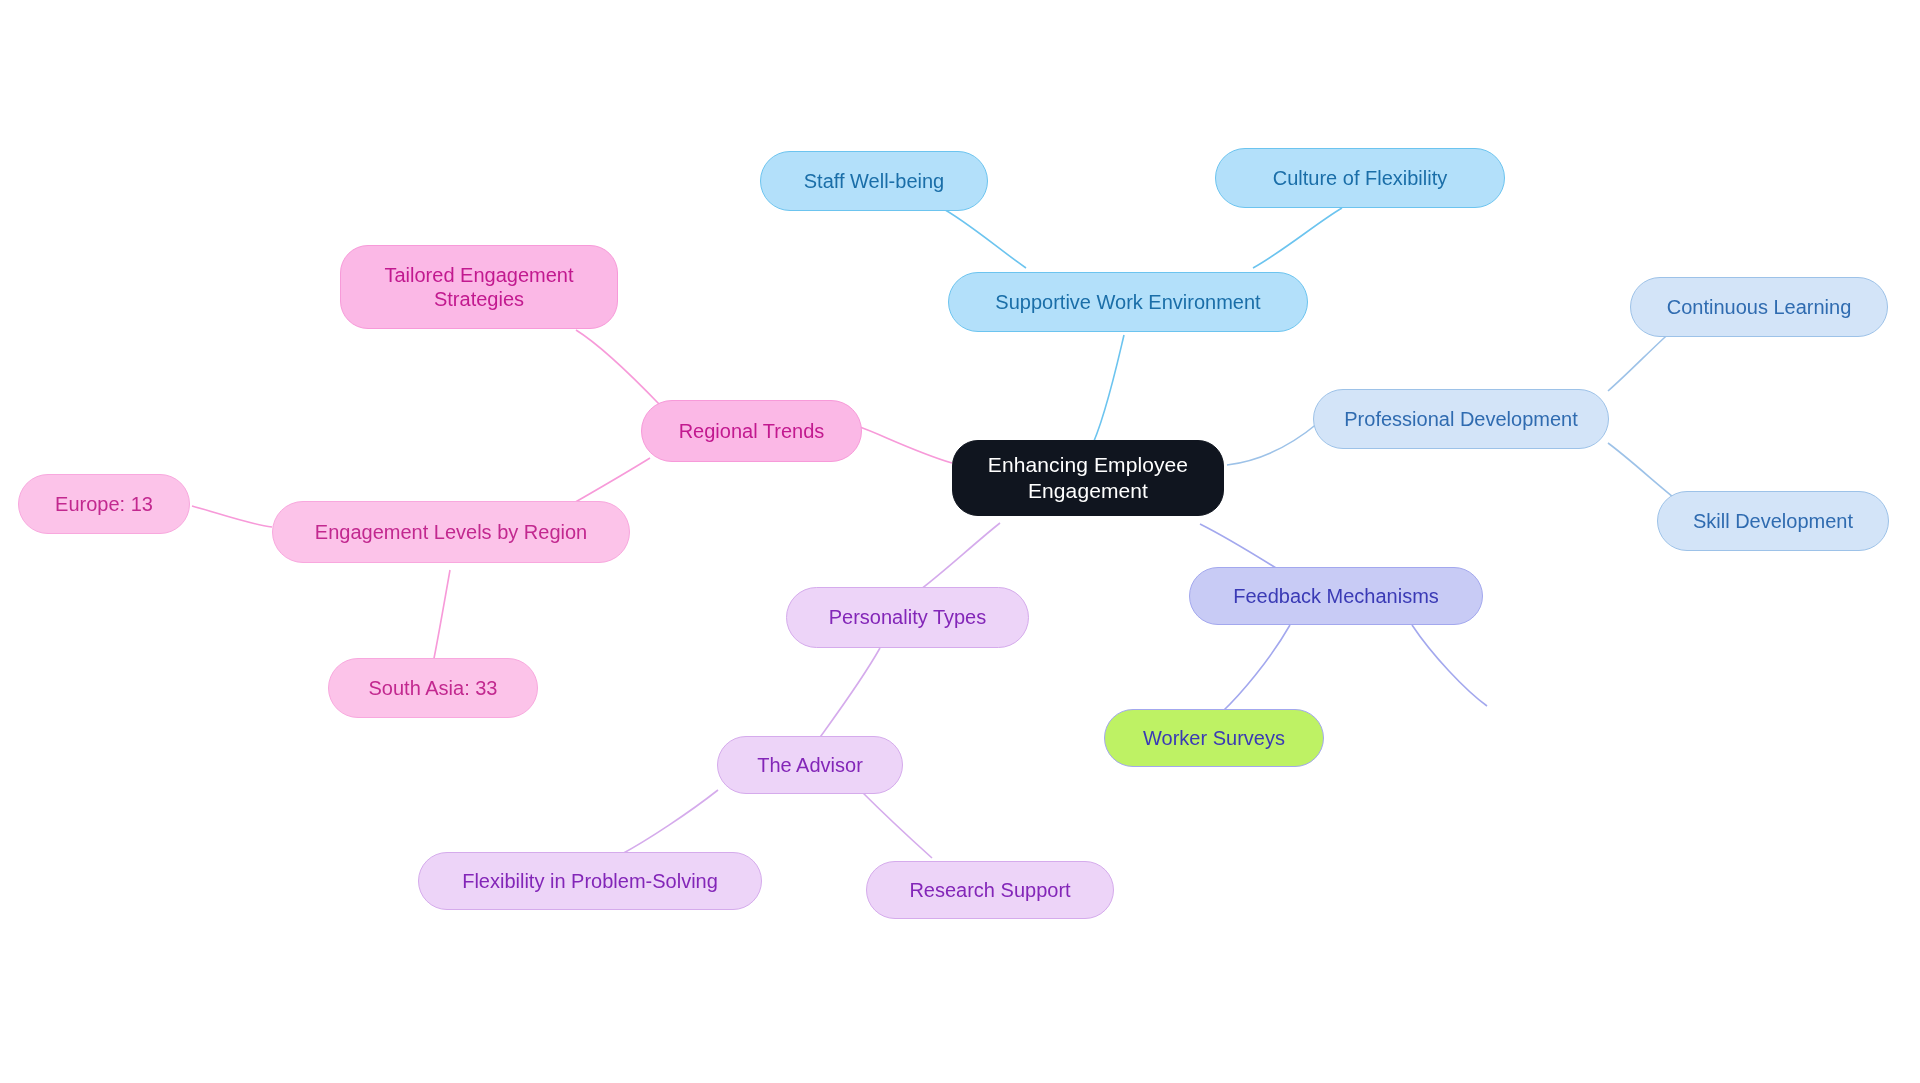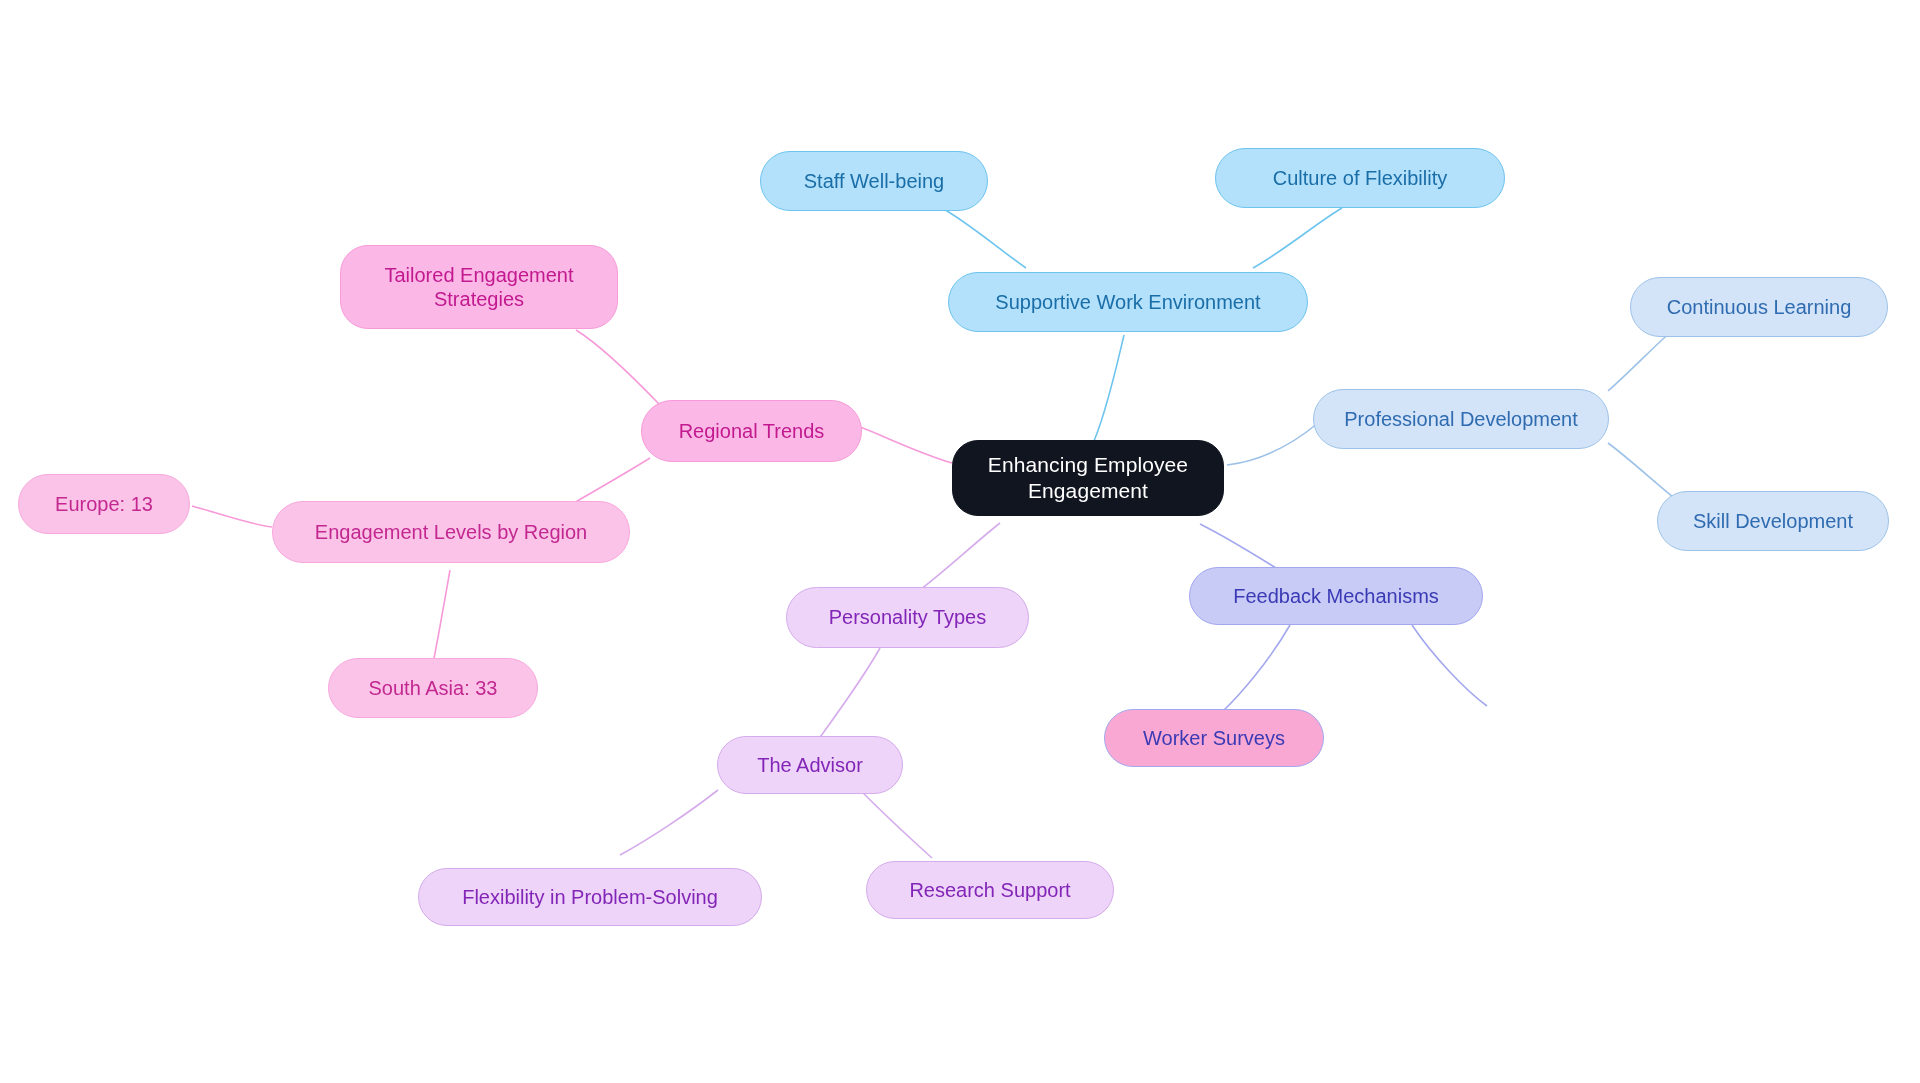--- a/index.html
+++ b/index.html
@@ -122,34 +122,34 @@
   </div>
 
   <div class="node" style="left:1657px; top:491px; width:232px; height:60px; background:#d3e4f8; border-color:#9dc2e8; color:#2f6bb0; font-size:20px;">
     <span class="node-label">Skill Development</span>
   </div>
 
   <div class="node" style="left:1189px; top:567px; width:294px; height:58px; background:#c8cbf5; border-color:#a3a8ee; color:#3a3ab5; font-size:20px;">
     <span class="node-label">Feedback Mechanisms</span>
   </div>
 
-  <div class="node" style="left:1104px; top:709px; width:220px; height:58px; background:#f9a8d4; border-color:#a3a8ee; color:#3a3ab5; font-size:20px;">
+  <div class="node" style="left:1104px; top:709px; width:220px; height:58px; background:#bef264; border-color:#a3a8ee; color:#3a3ab5; font-size:20px;">
     <span class="node-label">Worker Surveys</span>
   </div>
 
 
   <div class="node" style="left:786px; top:587px; width:243px; height:61px; background:#edd4f8; border-color:#d5abec; color:#8326b8; font-size:20px;">
     <span class="node-label">Personality Types</span>
   </div>
 
   <div class="node" style="left:717px; top:736px; width:186px; height:58px; background:#edd4f8; border-color:#d5abec; color:#8326b8; font-size:20px;">
     <span class="node-label">The Advisor</span>
   </div>
 
-  <div class="node" style="left:418px; top:852px; width:344px; height:58px; background:#edd4f8; border-color:#d5abec; color:#8326b8; font-size:20px;margin-top:16px;">
+  <div class="node" style="left:418px; top:852px; width:344px; height:58px; background:#edd4f8; border-color:#d5abec; color:#8326b8; font-size:20px;">
     <span class="node-label">Flexibility in Problem-Solving</span>
   </div>
 
   <div class="node" style="left:866px; top:861px; width:248px; height:58px; background:#edd4f8; border-color:#d5abec; color:#8326b8; font-size:20px;">
     <span class="node-label">Research Support</span>
   </div>
 
   <div class="node" style="left:641px; top:400px; width:221px; height:62px; background:#fbb8e6; border-color:#f79ad9; color:#c2198f; font-size:20px;">
     <span class="node-label">Regional Trends</span>
   </div>

